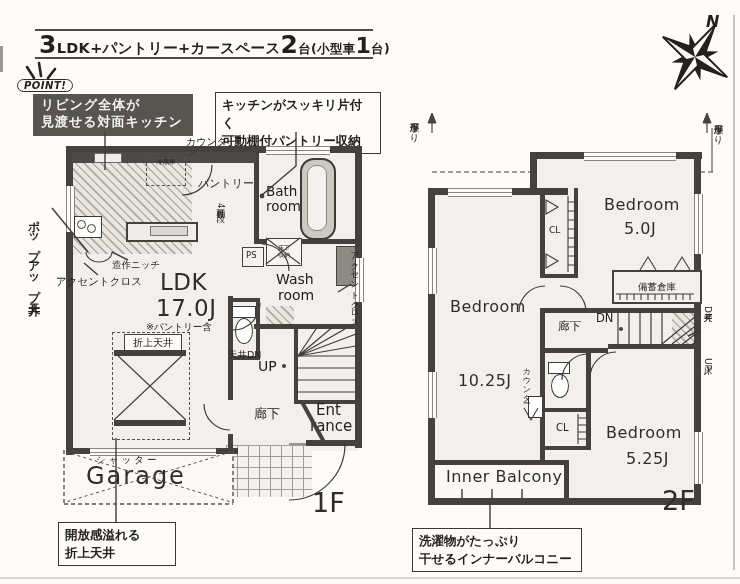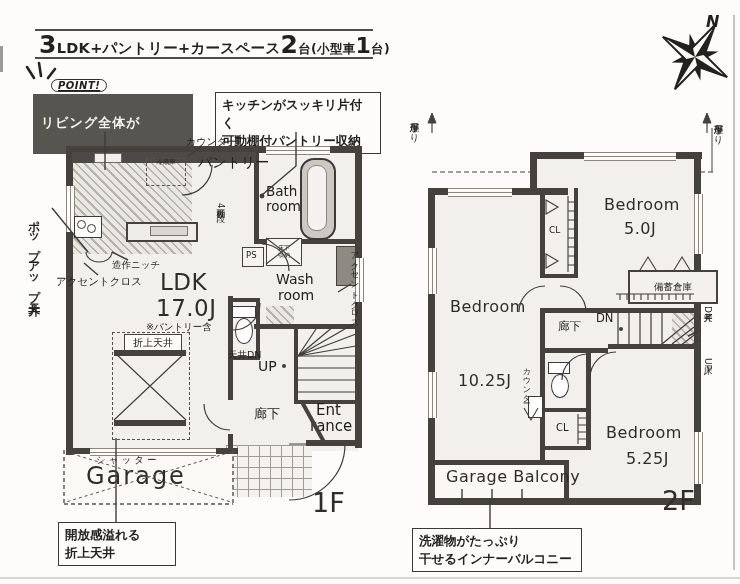--- a/index.html
+++ b/index.html
@@ -20,21 +20,21 @@
   .v{writing-mode:vertical-rl;text-orientation:mixed;}
   .cbox{position:absolute;background:#fdfcfa;border:1.6px solid #3a3835;padding:3px 6px;
         font-size:12.5px;font-weight:600;line-height:1.45;}
   .dashedbox{position:absolute;border:1.3px dashed #55524d;}
   #title-row{display:flex;align-items:baseline;font-weight:600;letter-spacing:.3px;}
   #title-row .big{font-size:25px;}
   #title-row .big2{font-size:22px;}
   #title-row .med{font-size:14.5px;}
   #title-row .small{font-size:12.5px;}
   #point-box{background:#57554f;color:#f5f4f0;font-size:13px;font-weight:600;
-             padding:20px 0 2px 8px;letter-spacing:1px;line-height:17px;}
+             padding:2px 0 2px 8px;letter-spacing:1px;line-height:17px;}
   #point-badge{border:1.6px solid #2e2d2a;border-radius:9px;font-size:10px;font-weight:bold;
                font-style:italic;padding:0 6px;background:#fdfcfa;letter-spacing:.5px;}
   .rname{font-size:16px;color:#2f2d2a;letter-spacing:.5px;}
   .floorlbl{font-size:27px;color:#2f2d2a;}
   svg{position:absolute;left:0;top:0;}
 </style>
 </head>
 <body>
 
 <div id="page">
@@ -49,23 +49,24 @@
     <span class="big">3</span>
     <span class="med">LDK</span>
     <span class="med"> +パントリー+カースペース</span>
     <span class="big">2</span>
     <span class="small">台</span>
     <span class="small">(小型車</span>
     <span class="big2">1</span>
     <span class="small">台)</span>
   </div>
 
-  <div id="point-badge" class="abs" style="left:51px;top:79px;text-decoration:underline;">POINT!</div>
+  <div id="point-badge" class="abs" style="left:17px;top:79px;">POINT!</div>
   <div id="point-box" class="abs" style="left:33px;top:94px;width:152px;height:38px;">
     <div>リビング全体が</div>
+    <div>見渡せる対面キッチン</div>
   </div>
 
   <div class="cbox" style="left:215px;top:92px;width:152px;">
     <div>キッチンがスッキリ片付く</div>
     <div>可動棚付パントリー収納</div>
   </div>
 
   <div class="lbl" style="left:706px;top:13px;font-size:16px;font-weight:bold;font-style:italic;">N</div>
 
   <div class="room" style="left:70px;top:152px;width:288px;height:299px;"></div>
@@ -123,21 +124,21 @@
   <div class="abs" style="left:336px;top:246px;width:18px;height:38px;background:#8d8a84;border:1px solid #45423e;"></div>
 
   <div class="dashedbox" style="left:112px;top:332px;width:76px;height:106px;"></div>
   <div class="wall" style="left:114px;top:350px;width:72px;height:6px;"></div>
   <div class="wall" style="left:114px;top:420px;width:72px;height:6px;"></div>
   <div class="abs" style="left:124px;top:334px;width:56px;height:15px;background:#fcfbf8;border:1.2px solid #45423e;display:flex;align-items:center;justify-content:center;">
     <span class="lbl" style="position:static;font-size:10px;">折上天井</span>
   </div>
 
   <div class="lbl" style="left:186px;top:136px;font-size:10px;">カウンター</div>
-  <div class="lbl" style="left:198px;top:155px;font-size:14px;">パントリー</div>
+  <div class="lbl" style="left:198px;top:178px;font-size:11px;">パントリー</div>
   <div class="lbl" style="left:266px;top:184px;font-size:13.5px;">Bath</div>
   <div class="lbl" style="left:266px;top:199px;font-size:13.5px;">room</div>
   <div class="lbl v" style="left:216px;top:203px;font-size:8.5px;">可動棚4段</div>
   <div class="lbl" style="left:246px;top:251px;font-size:8.5px;">PS</div>
   <div class="lbl" style="left:276px;top:272px;font-size:14px;">Wash</div>
   <div class="lbl" style="left:278px;top:288px;font-size:14px;">room</div>
   <div class="lbl v" style="left:350px;top:246px;font-size:8.5px;">アクセントクロス</div>
   <div class="lbl v" style="left:27px;top:212px;font-size:12px;font-weight:bold;">ポップアップ天井</div>
   <div class="lbl" style="left:112px;top:260px;font-size:9.5px;">造作ニッチ</div>
   <div class="lbl" style="left:56px;top:276px;font-size:10.5px;">アクセントクロス</div>
@@ -169,21 +170,21 @@
   <div class="wall" style="left:574px;top:188px;width:4px;height:90px;"></div>
   <div class="wall" style="left:540px;top:274px;width:38px;height:4px;"></div>
   <div class="wall" style="left:540px;top:308px;width:160px;height:5px;"></div>
   <div class="wall" style="left:540px;top:348px;width:68px;height:5px;"></div>
   <div class="wall" style="left:608px;top:344px;width:92px;height:5px;"></div>
   <div class="wall" style="left:586px;top:352px;width:5px;height:98px;"></div>
   <div class="wall" style="left:540px;top:408px;width:50px;height:4px;"></div>
   <div class="wall" style="left:540px;top:446px;width:50px;height:4px;"></div>
   <div class="wall" style="left:428px;top:460px;width:141px;height:5px;"></div>
   <div class="wall" style="left:564px;top:460px;width:5px;height:45px;"></div>
-  <div class="abs" style="left:628px;top:270px;width:86px;height:30px;background:#f3f1ed;border:2.5px solid #45423e;display:flex;align-items:center;justify-content:center;">
+  <div class="abs" style="left:612px;top:270px;width:86px;height:30px;background:#f3f1ed;border:2.5px solid #45423e;display:flex;align-items:center;justify-content:center;">
     <span class="lbl" style="position:static;font-size:9.5px;">備蓄倉庫</span>
   </div>
 
   <div class="win h" style="left:584px;top:152px;width:92px;height:7px;"></div>
   <div class="win v" style="left:694px;top:194px;width:7px;height:60px;"></div>
   <div class="win h" style="left:448px;top:188px;width:64px;height:7px;"></div>
   <div class="win v" style="left:428px;top:248px;width:7px;height:46px;"></div>
   <div class="win v" style="left:428px;top:372px;width:7px;height:46px;"></div>
   <div class="win v" style="left:694px;top:432px;width:7px;height:52px;"></div>
 
@@ -199,21 +200,21 @@
   <div class="lbl" style="left:596px;top:312px;font-size:11.5px;">DN</div>
   <div class="lbl" style="left:558px;top:320px;font-size:11.5px;">廊下</div>
   <div class="lbl v" style="left:702px;top:306px;font-size:9px;">天井DN</div>
   <div class="lbl v" style="left:702px;top:358px;font-size:9px;">床UP</div>
   <div class="lbl rname" style="left:450px;top:298px;">Bedroom</div>
   <div class="lbl rname" style="left:458px;top:324px;margin-top:48px;">10.25J</div>
   <div class="lbl v" style="left:521px;top:362px;font-size:8px;">カウンター</div>
   <div class="lbl" style="left:556px;top:422px;font-size:10px;">CL</div>
   <div class="lbl rname" style="left:606px;top:424px;">Bedroom</div>
   <div class="lbl rname" style="left:626px;top:450px;">5.25J</div>
-  <div class="lbl rname" style="left:446px;top:468px;">Garage Balcony</div>
+  <div class="lbl rname" style="left:446px;top:468px;">Inner Balcony</div>
   <div class="lbl floorlbl" style="left:662px;top:486px;">2F</div>
 
   <div class="cbox" style="left:58px;top:522px;width:104px;">
     <div>開放感溢れる</div>
     <div>折上天井</div>
   </div>
   <div class="cbox" style="left:412px;top:528px;width:156px;">
     <div>洗濯物がたっぷり</div>
     <div>干せるインナーバルコニー</div>
   </div>

